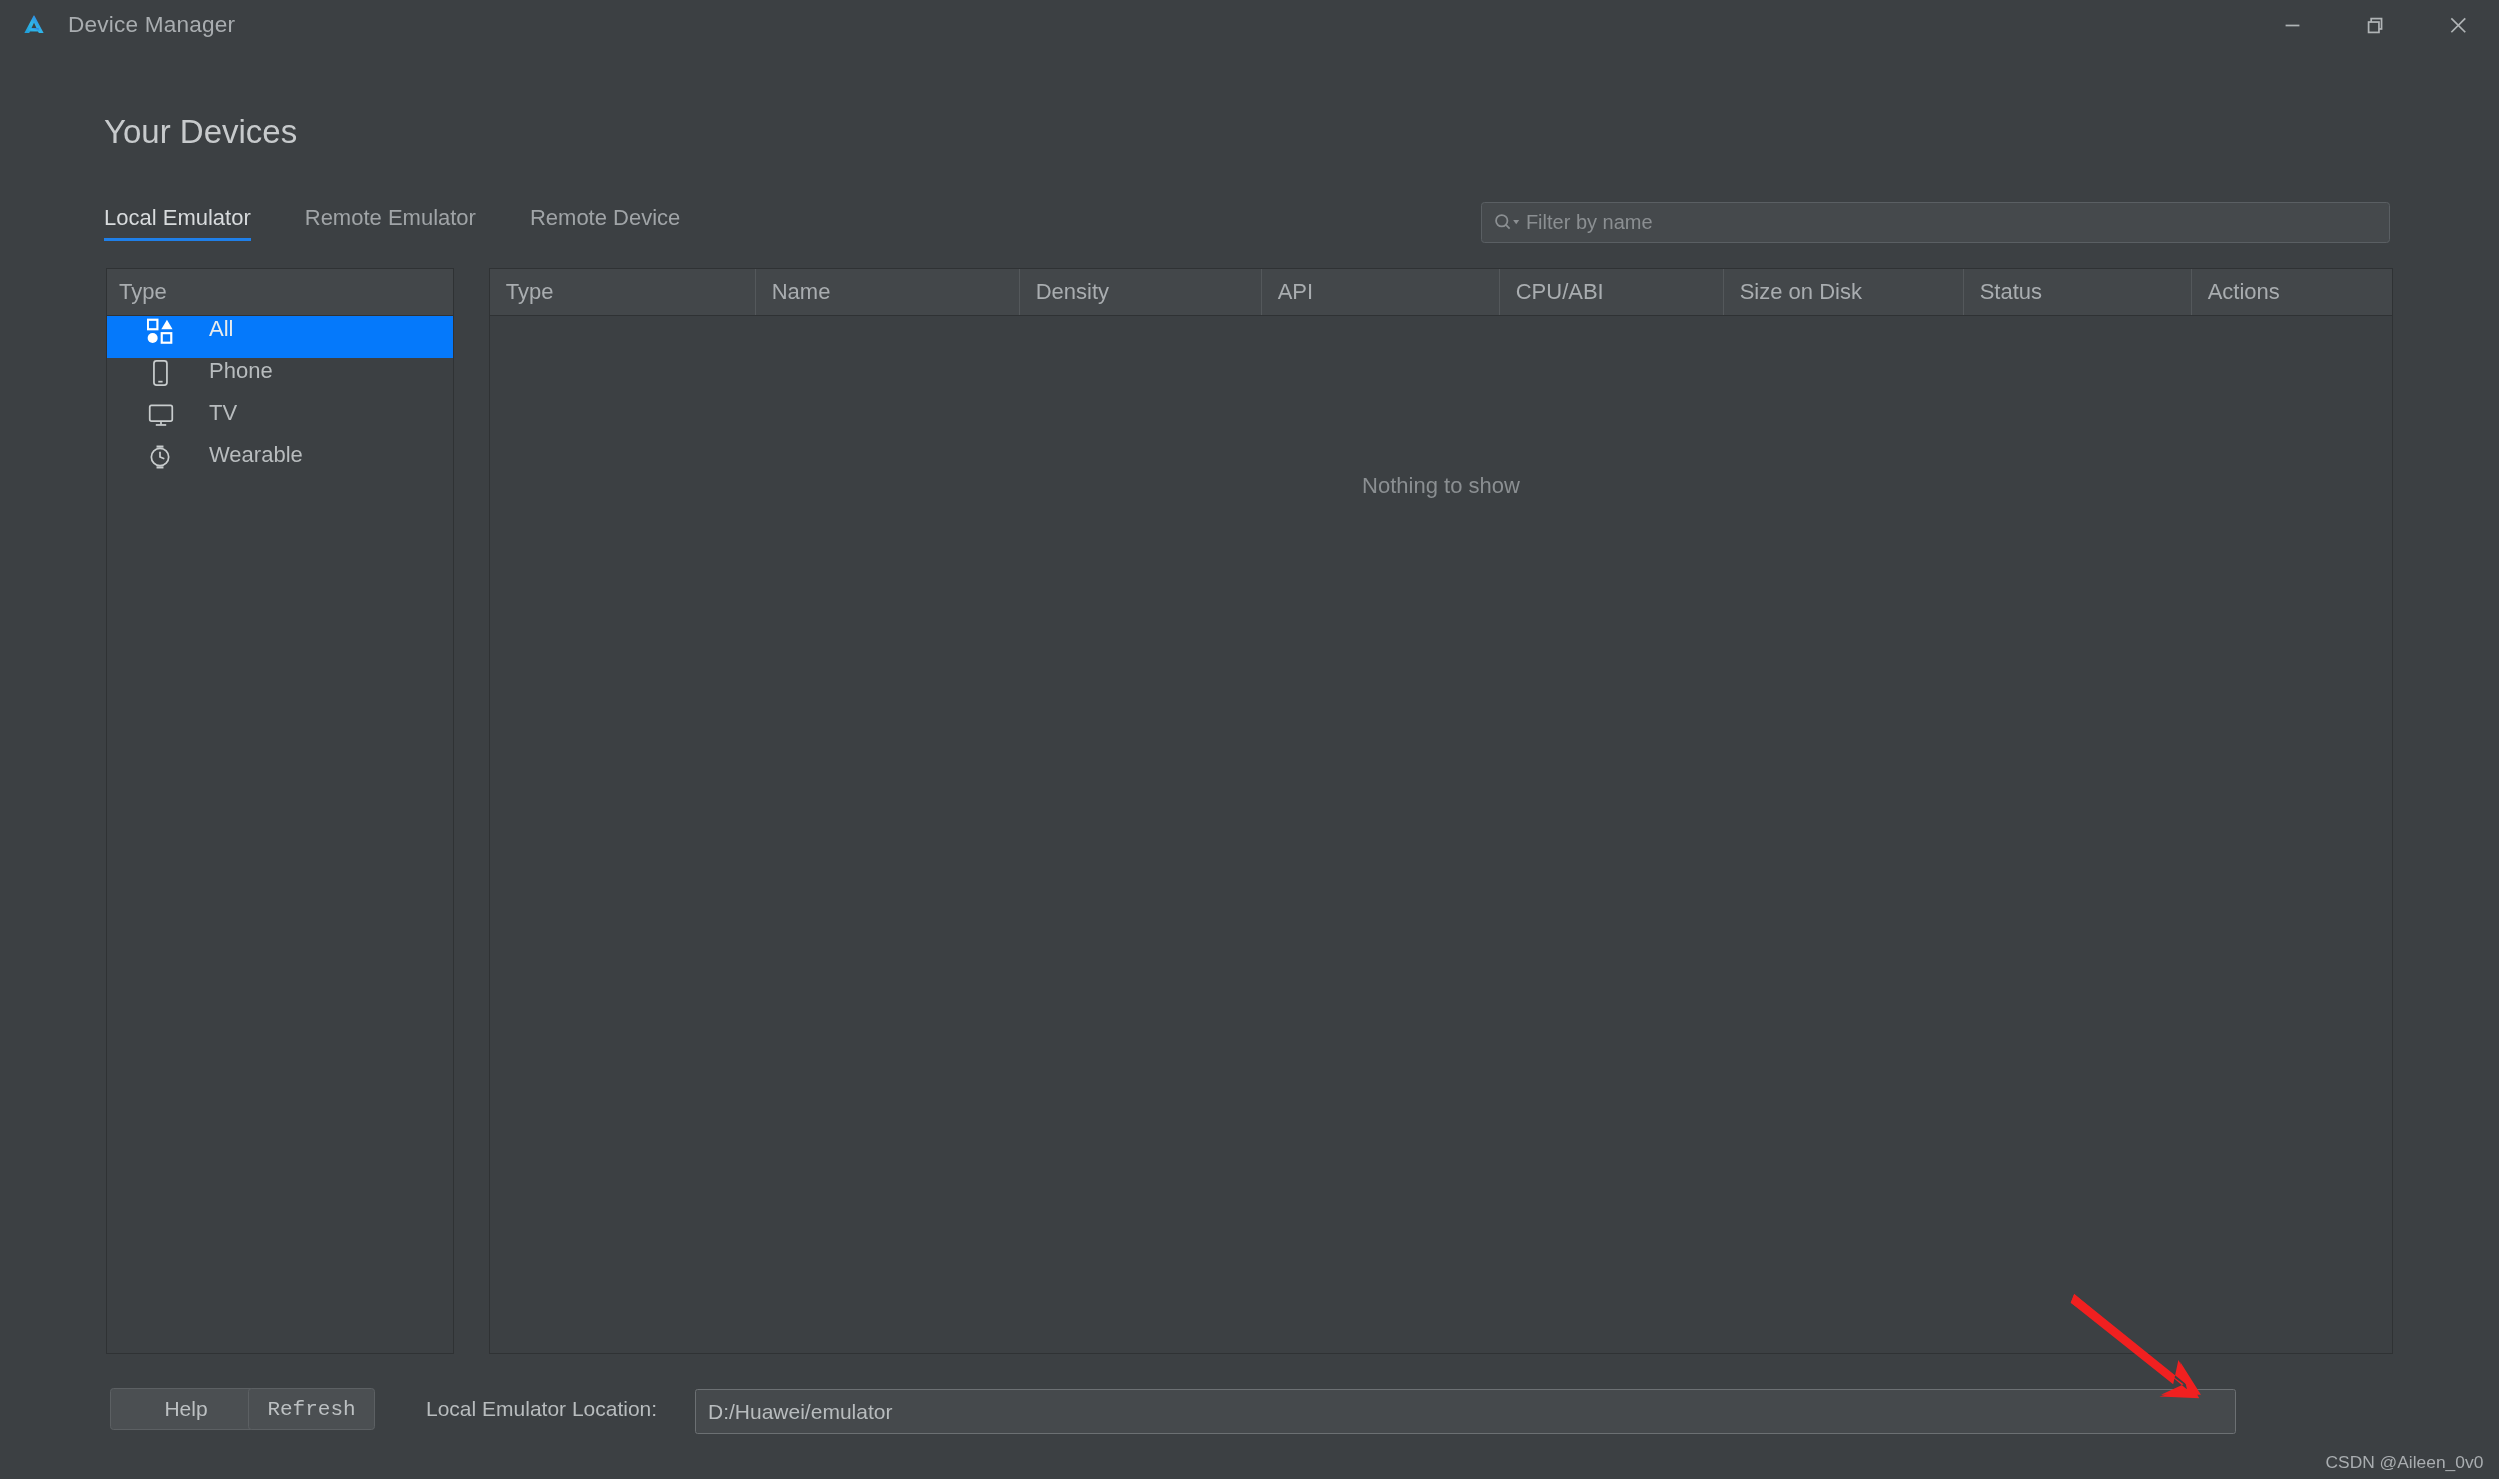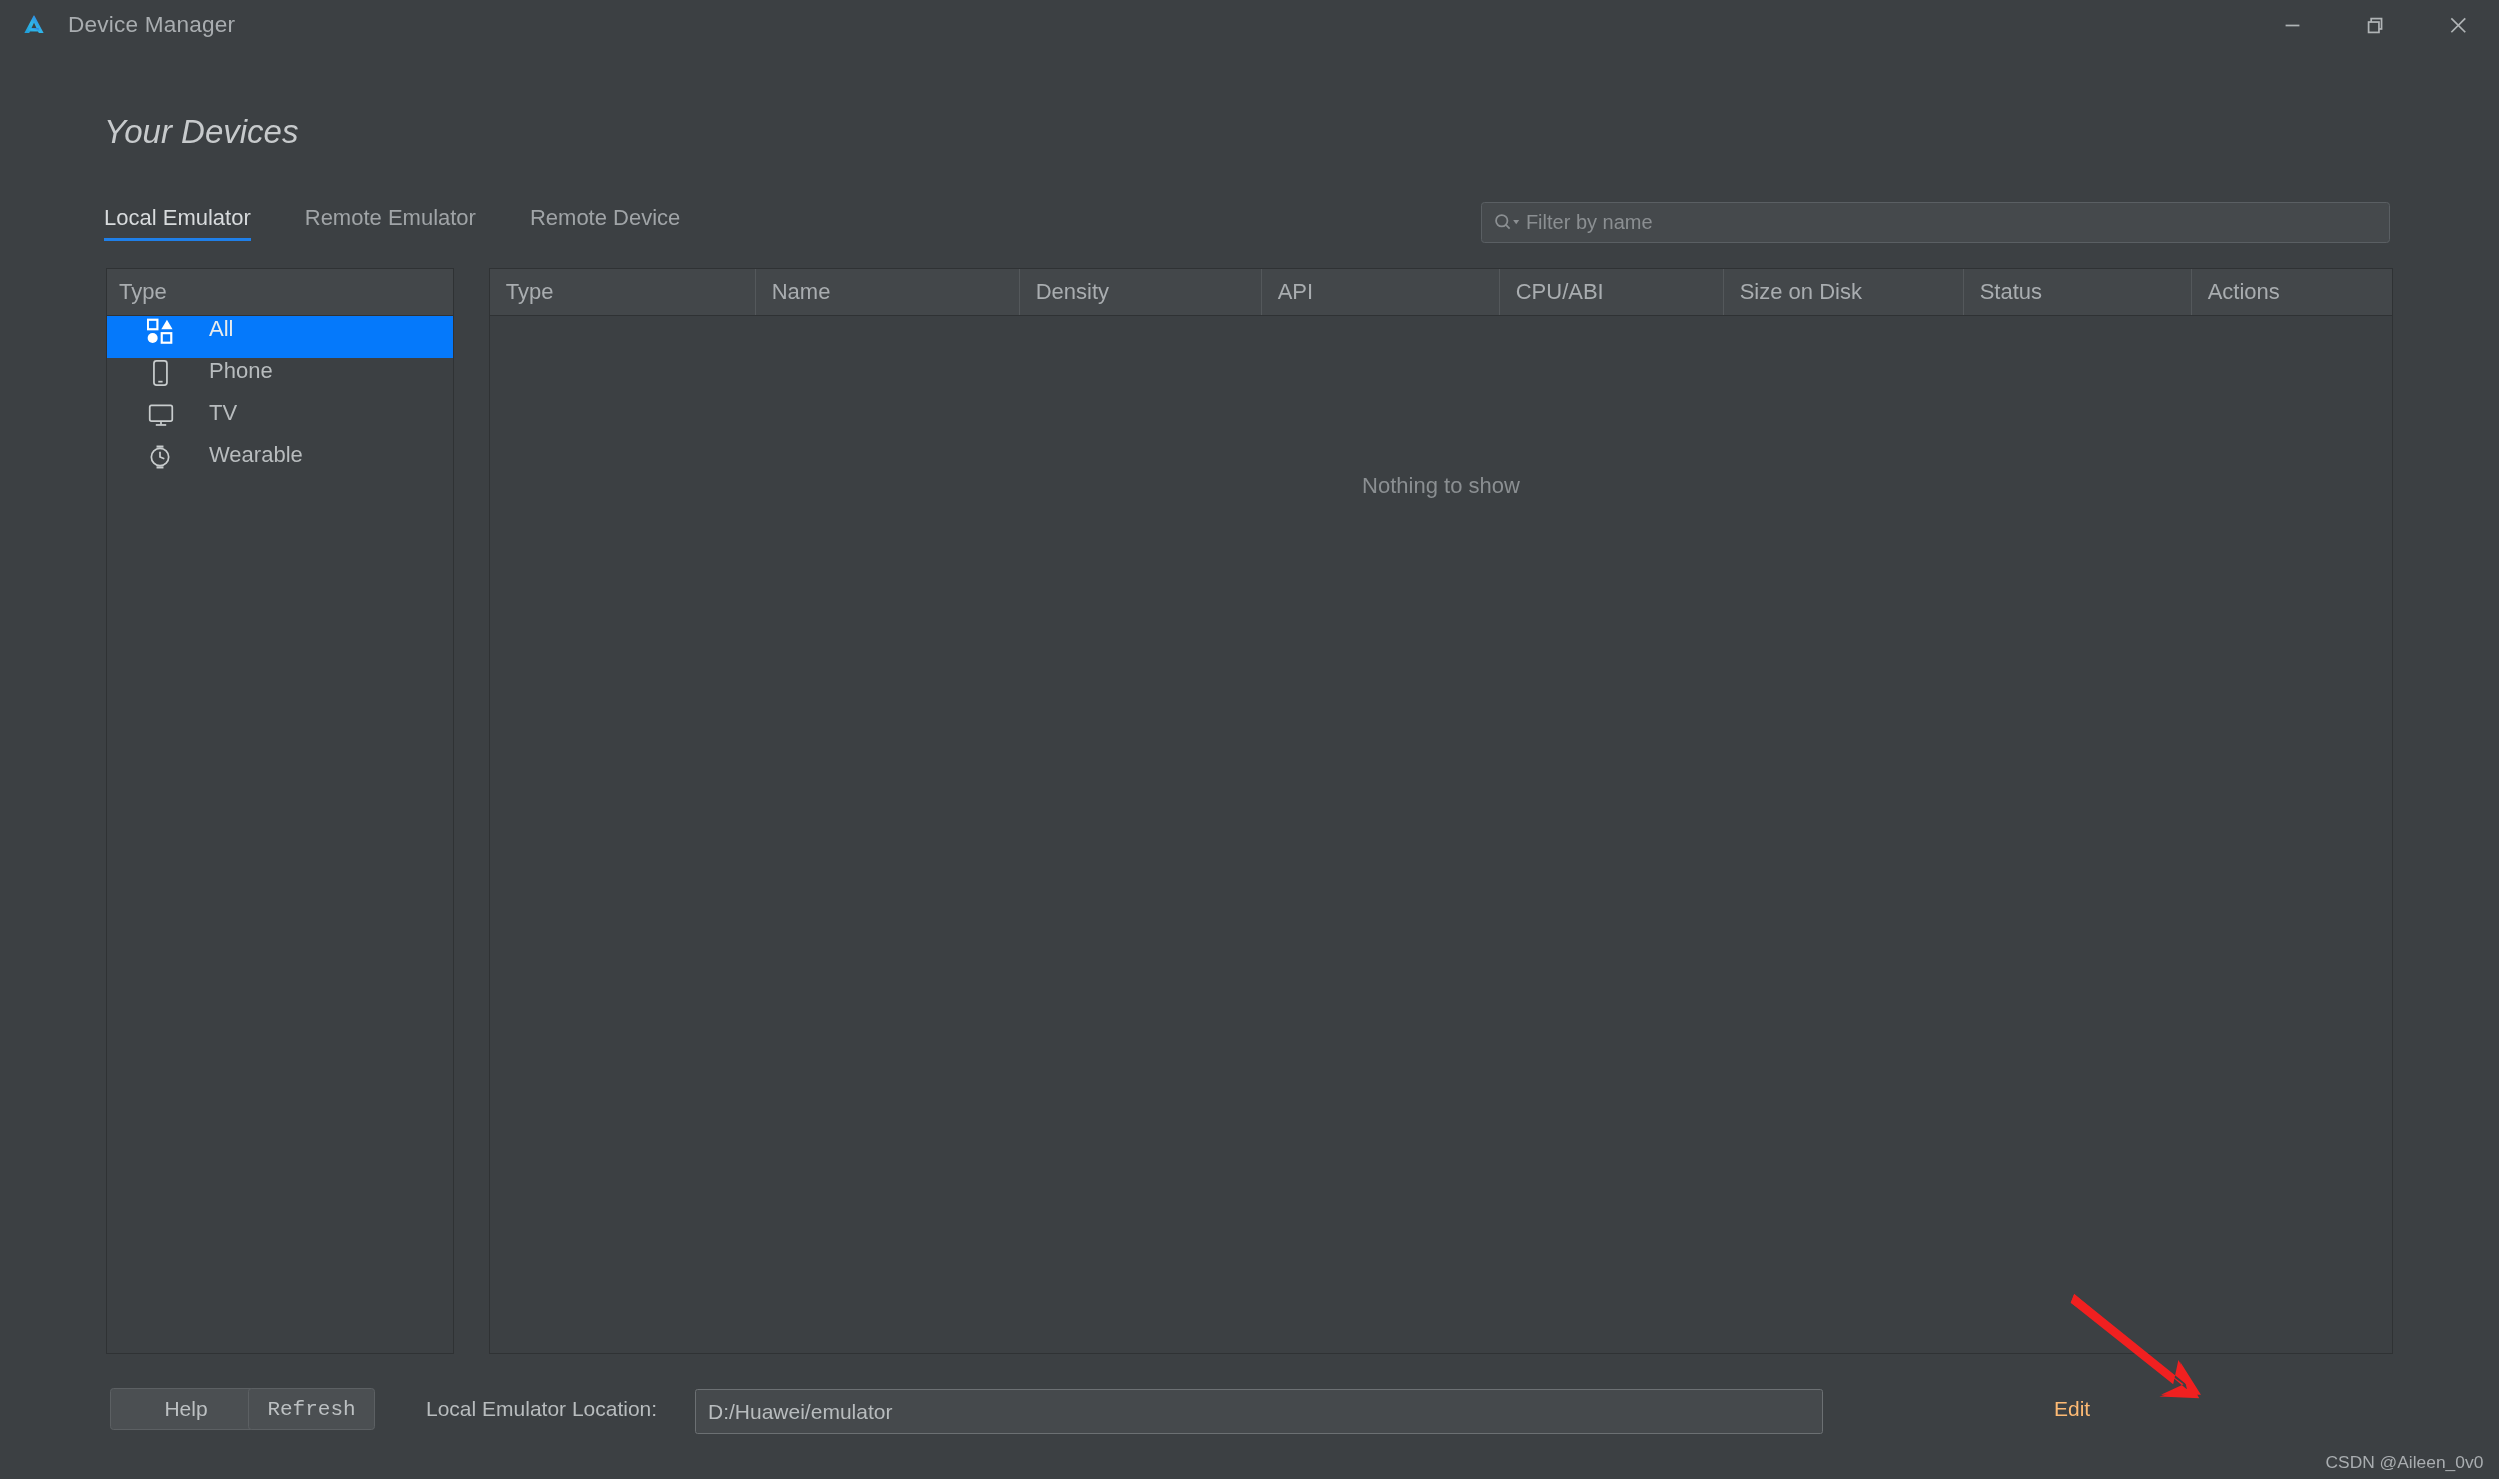--- a/index.html
+++ b/index.html
@@ -30,21 +30,21 @@
   }
   .win-btn {
     width: 83px; height: 50px;
     display: flex; align-items: center; justify-content: center;
   }
   .win-btn svg { display: block; }
 
   
   .page-title {
     position: absolute; left: 104px; top: 113px;
-    font-size: 33px; color: #c7cacc; font-weight: 400; font-style: italic;
+    font-size: 33px; color: #c7cacc; font-weight: 400;
   }
 
   
   .tabs {
     position: absolute; left: 104px; top: 205px;
     display: flex; align-items: flex-end; gap: 16px;
   }
   .tab {
     font-size: 22px; color: #a0a4a7;
     padding: 0 19px 10.4px 0; position: relative; white-space: nowrap;
@@ -142,21 +142,21 @@
     font-family: "Liberation Sans", sans-serif;
   }
   #help-btn { position: absolute; left: 110px; width: 152px; }
   #refresh-btn { position: absolute; left: 248px; width: 127px; font-family: Liberation Mono, monospace; }
   .loc-label {
     position: absolute; left: 426px;
     font-size: 21px; color: #b8bcbe;
   }
   .loc-field {
     position: absolute; left: 695px; top: 1389px;
-    width: 1128px; height: 45px;
+    width: 1541px; height: 45px;
     background: #45494c; border: 0.9px solid #6c7073; border-radius: 2.6px;
     display: flex; align-items: center; padding-left: 12px;
     font-size: 21px; color: #b8bcbe;
   }
   .edit-link {
     position: absolute; left: 2054px;
     font-size: 21px; color: #fdba74;
   }
 
   

